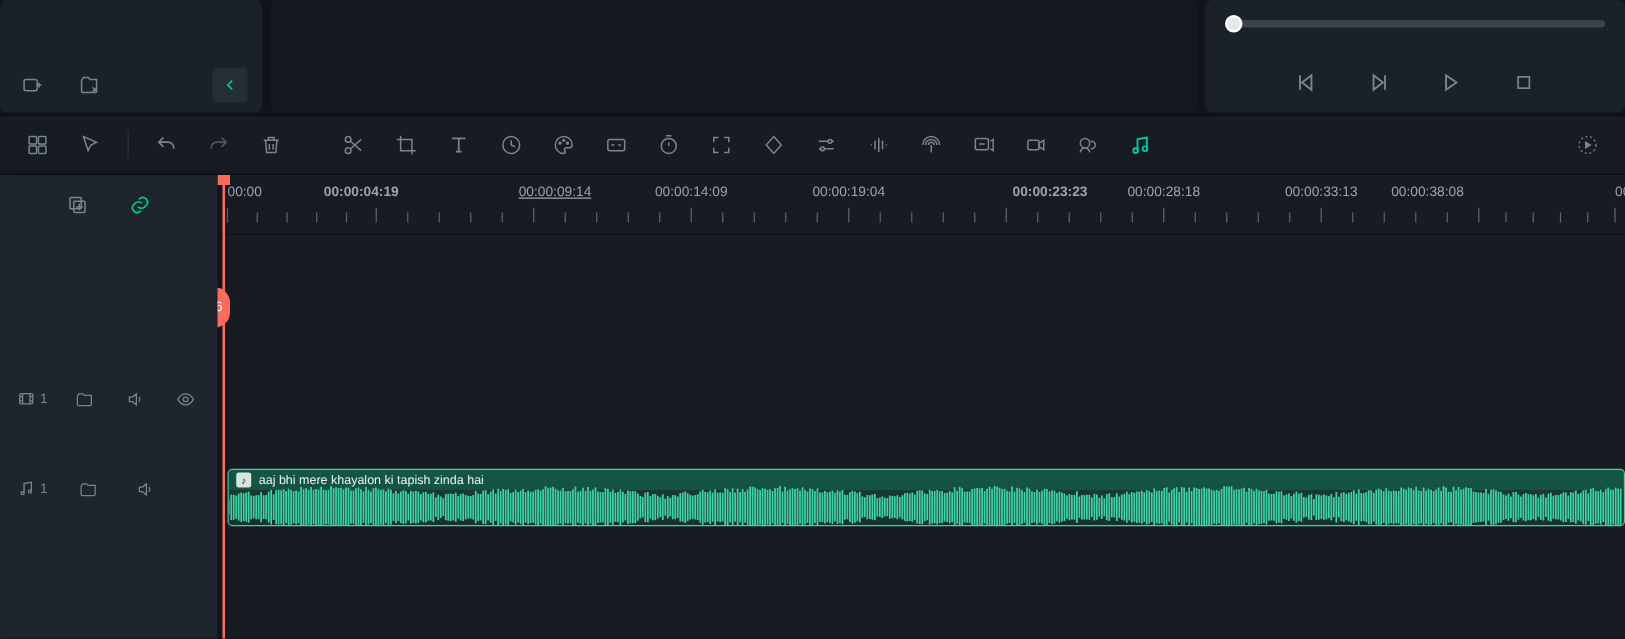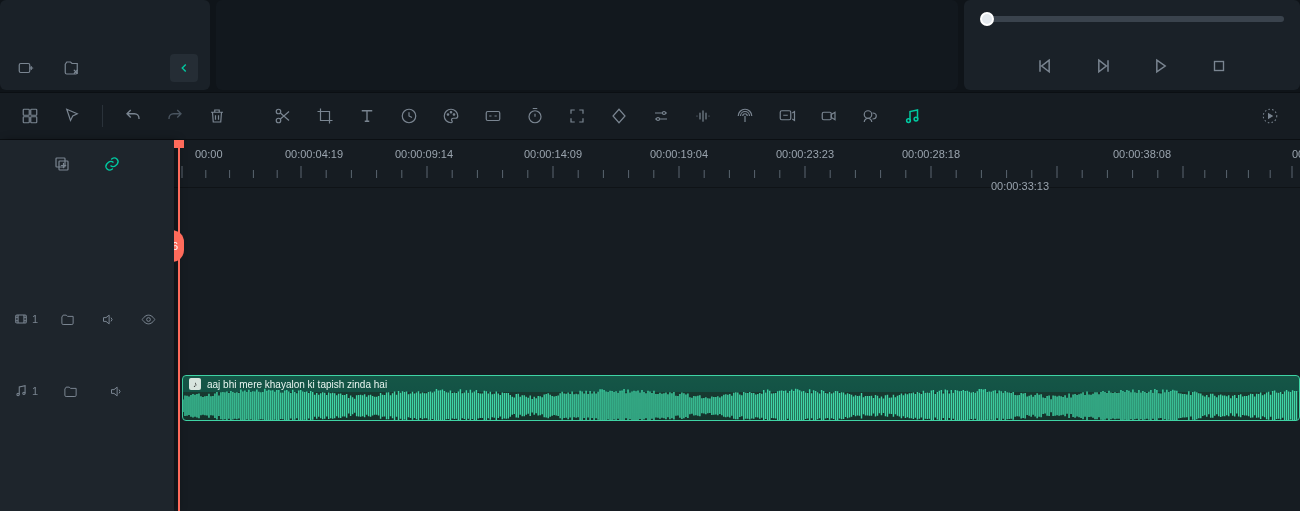--- a/index.html
+++ b/index.html
@@ -316,28 +316,28 @@
             <path d="M4 9v6h4l5 4V5L8 9zM16 9a4 4 0 0 1 0 6"></path>
           </svg>
         </div>
     </div>
     <div id="head-spacer"></div>
   </div>
 
   <div id="timeline-body">
     <div id="ruler">
       <div id="ruler-labels">
-          <span class="tick-label first" style="left: 21px;">00:00</span>
-          <span class="tick-label" style="left: 140px;">00:00:04:19</span>
-          <span class="tick-label" style="left: 250px;">00:00:09:14</span>
+          <span class="tick-label first" style="left: 8px;">00:00</span>
+          <span class="tick-label" style="left: 115px; font-weight: bold;">00:00:04:19</span>
+          <span class="tick-label" style="left: 270px; text-decoration: underline;">00:00:09:14</span>
           <span class="tick-label" style="left: 379px;">00:00:14:09</span>
           <span class="tick-label" style="left: 505px;">00:00:19:04</span>
-          <span class="tick-label" style="left: 631px;">00:00:23:23</span>
+          <span class="tick-label" style="left: 666px; font-weight: bold;">00:00:23:23</span>
           <span class="tick-label" style="left: 757px; text-align: right;">00:00:28:18</span>
-          <span class="tick-label" style="left: 846px; margin-top: 32px;">00:00:33:13</span>
+          <span class="tick-label" style="left: 883px;">00:00:33:13</span>
           <span class="tick-label" style="left: 968px;">00:00:38:08</span>
           <span class="tick-label first" style="left: 1118px;">00:0</span>
         </div>
       <svg id="tick-row" viewBox="0 0 1126 14" width="1126" height="14">
           <path d="M8 0 v12 M31.8 4 v8 M55.6 4 v8 M79.4 4 v8 M103.2 4 v8 M127 0 v12 M152.2 4 v8 M177.4 4 v8 M202.6 4 v8 M227.8 4 v8 M253 0 v12 M278.2 4 v8 M303.4 4 v8 M328.6 4 v8 M353.8 4 v8 M379 0 v12 M404.2 4 v8 M429.4 4 v8 M454.6 4 v8 M479.8 4 v8 M505 0 v12 M530.2 4 v8 M555.4 4 v8 M580.6 4 v8 M605.8 4 v8 M631 0 v12 M656.2 4 v8 M681.4 4 v8 M706.6 4 v8 M731.8 4 v8 M757 0 v12 M782.2 4 v8 M807.4 4 v8 M832.6 4 v8 M857.8 4 v8 M883 0 v12 M908.2 4 v8 M933.4 4 v8 M958.6 4 v8 M983.8 4 v8 M1009 0 v12 M1030.8 4 v8 M1052.6 4 v8 M1074.4 4 v8 M1096.2 4 v8 M1118 0 v12" stroke="#5a6570" stroke-width="1"></path>
         </svg>
     </div>
 
     <div id="playhead">
         <div id="playhead-cap"></div>

